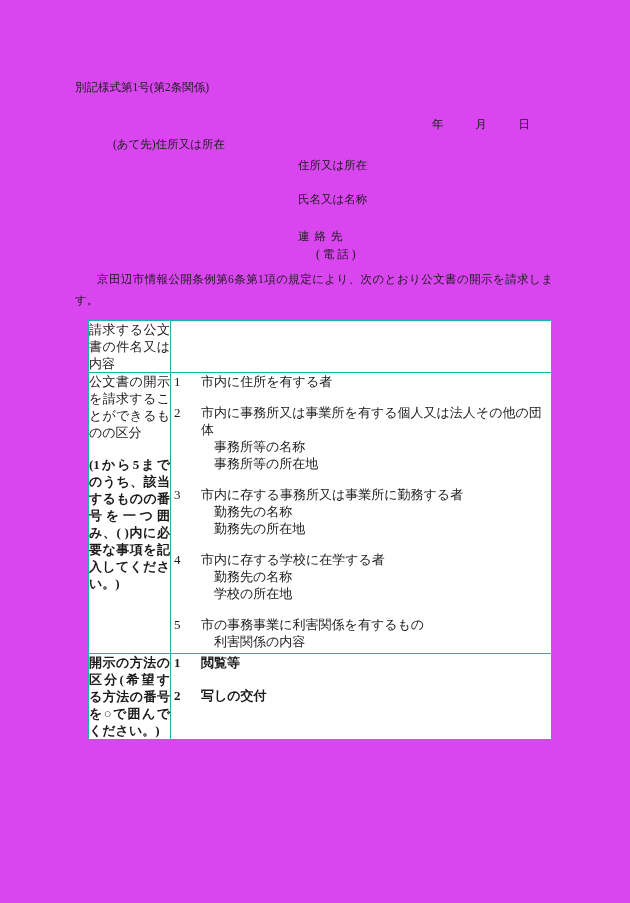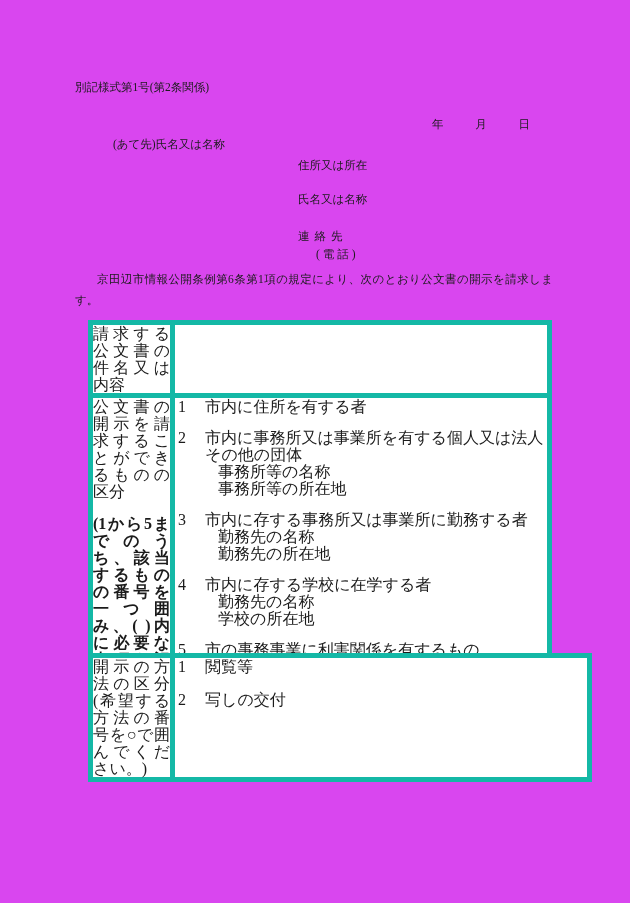--- a/index.html
+++ b/index.html
@@ -83,35 +83,36 @@
   }
 
   
   .doc-table {
     position: absolute;
     border-collapse: collapse;
     table-layout: fixed;
     background: #fff;
   }
   .doc-table td {
-    border: 5px solid #14b8a6;
+    border: 1px solid #14b8a6;
     vertical-align: top;
     padding: 0;
-    font-size: 16px;
+    font-size: 13px;
   }
 
   #table-request {
     left: 88px;
     top: 320px;
     width: 464px;
   }
   #table-method {
     left: 88px;
     top: 653px;
-    width: 504px;
+    width: 464px;
+    font-weight: bold;
   }
   .col-label { width: 82px; }
 
   .label-cell {
     padding: 7px 5px 7px 5px;
     line-height: 17px;
     text-align: justify;
     text-justify: inter-character;
   }
   .label-cell p { margin: 0; }
@@ -176,21 +177,21 @@
 
 
   <div class="date-line">
     <span>年</span>
     <span class="date-gap"></span>
     <span>月</span>
     <span class="date-gap"></span>
     <span>日</span>
   </div>
 
-  <div class="addressee">(あて先)氏名又は名称</div>
+  <div class="addressee">(あて先)住所又は所在</div>
 
   <div class="field-line field-addr">住所又は所在</div>
   <div class="field-line field-name">氏名又は名称</div>
   <div class="field-line field-contact">連絡先</div>
   <div class="field-line field-tel">(電話)</div>
 
   <div class="body-text">京田辺市情報公開条例第6条第1項の規定により、次のとおり公文書の開示を請求します。</div>
 
   <table class="doc-table" id="table-request">
     <colgroup>

